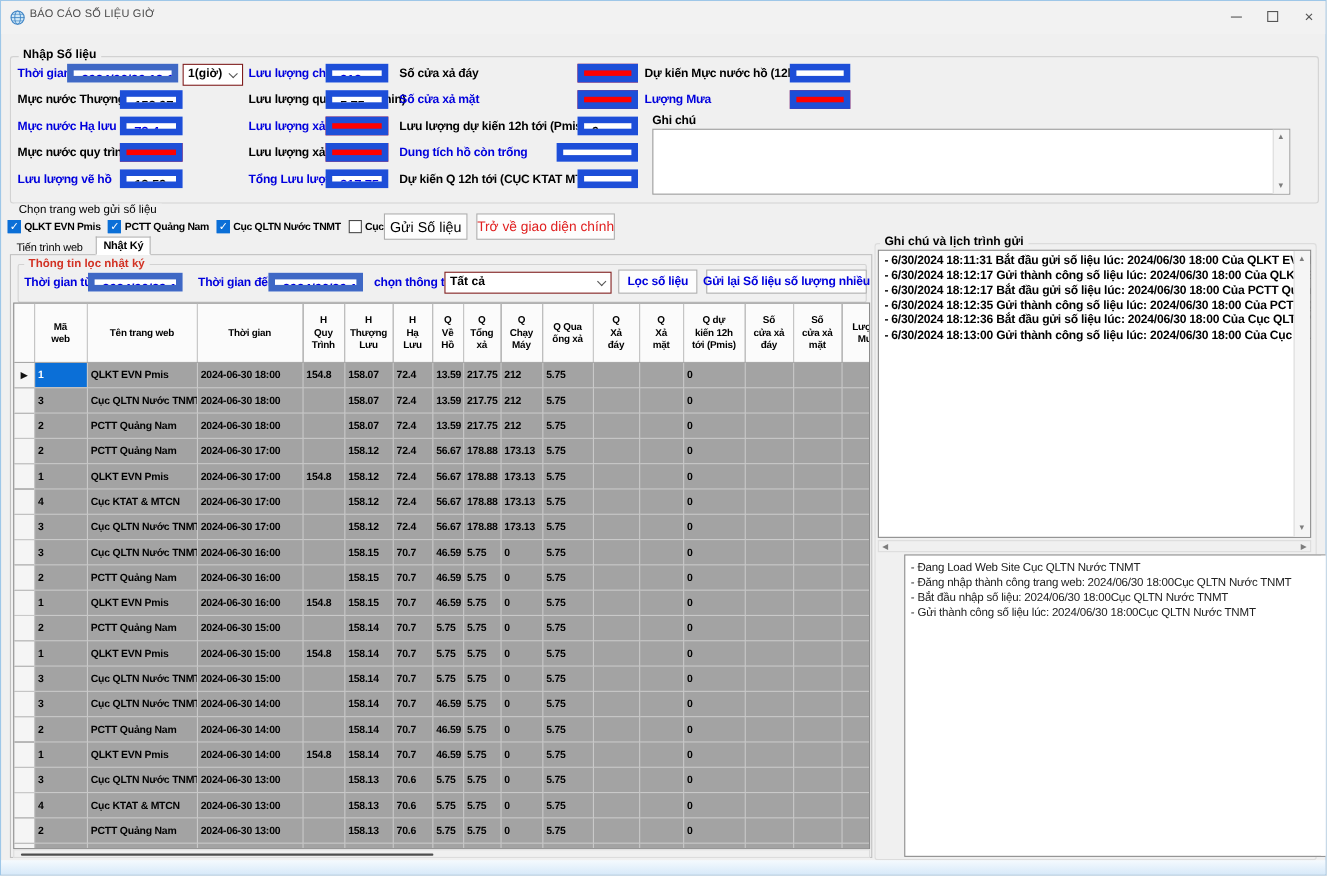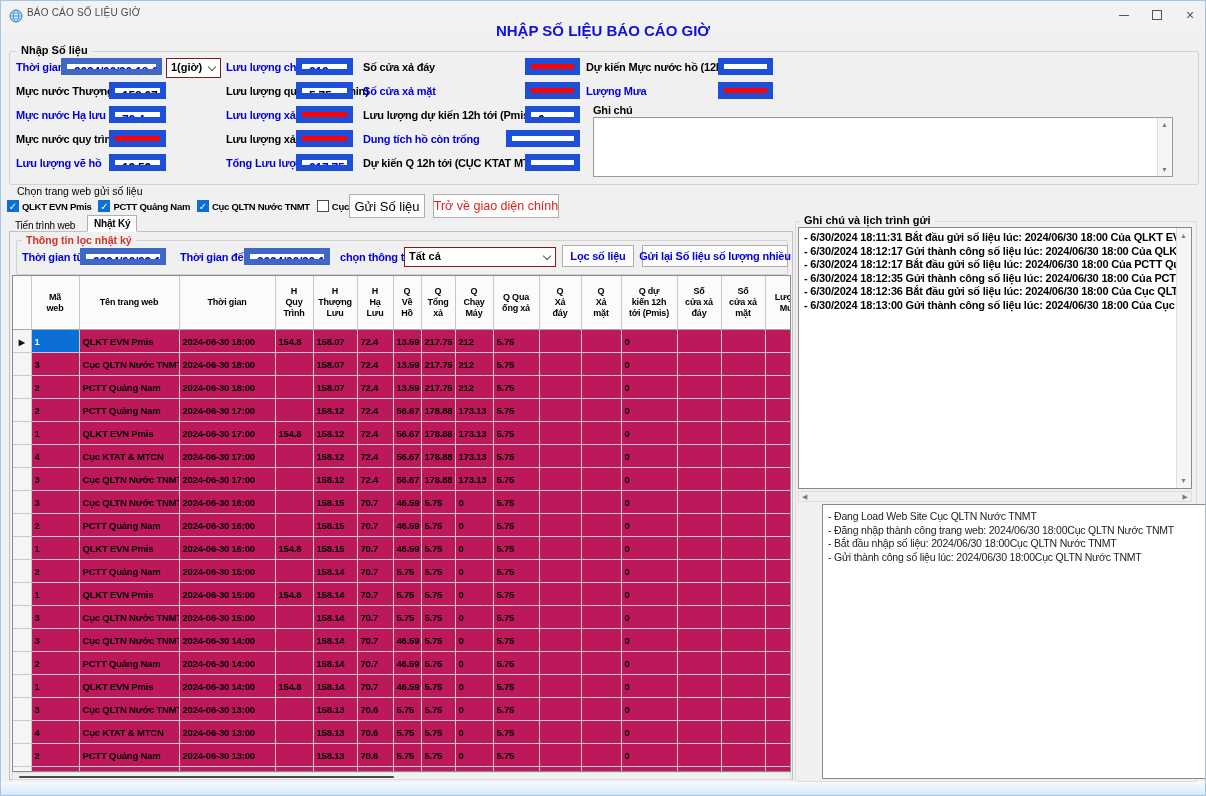--- a/index.html
+++ b/index.html
@@ -41,21 +41,21 @@
   .cb{width:12px;height:12px;box-sizing:border-box;border:1px solid #4a4a4a;background:#fff;font-size:10px;line-height:11px;color:#fff;text-align:center;}
   .cb.on{background:#0b6fd7;border-color:#0b6fd7;}
   .cblbl{font-weight:bold;font-size:9.5px;letter-spacing:-.3px;white-space:nowrap;}
   
   .tab{position:absolute;font-size:10px;letter-spacing:-.2px;padding:2px 6px;}
   .tab.active{background:#fff;border:1px solid #b0b0b0;border-bottom:1px solid #fff;font-weight:bold;z-index:3;}
   
   .panel{position:absolute;left:8px;top:230px;width:784px;height:549px;background:#f0f0f0;border:1px solid #c0c0c0;box-sizing:border-box;}
   
   .gridwrap{position:absolute;left:2px;top:43px;width:779px;height:497px;overflow:hidden;border:1px solid #8c8c8c;box-sizing:border-box;background:#fff;}
-  table.grid{border-collapse:collapse;table-layout:fixed;width:800px;background:#be185d;}
+  table.grid{border-collapse:collapse;table-layout:fixed;width:800px;background:#a3a3a3;}
   table.grid td,table.grid th{border-right:1px solid #c9c9c9;border-bottom:1px solid #c9c9c9;font-size:9.5px;font-weight:bold;letter-spacing:-.2px;padding:0 3px;overflow:hidden;white-space:nowrap;}
   table.grid th{height:53px;text-align:center;vertical-align:middle;background:#fbfbfb;white-space:pre-line;line-height:1.2;font-size:9px;border-bottom:1px solid #a8a8a8;}
   table.grid td{height:22px;vertical-align:middle;}
   td.rowhead,th.rowhead{background:#f5f5f5;text-align:center;padding:0;}
   td.selcell{background:#0b6fd7;color:#fff;}
   .selarrow{font-size:8px;color:#111;}
   
   .hscroll{position:absolute;background:#f0f0f0;border:1px solid #dcdcdc;box-sizing:border-box;}
   .hthumb{position:absolute;top:3px;height:2px;background:#4d4d4d;border-radius:2px;}
   
@@ -83,21 +83,20 @@
         <span class="min-glyph"></span>
       </div>
     <div class="wbtn" style="left:1143px">
         <span class="max-glyph"></span>
       </div>
     <div class="wbtn" style="left:1176px">
         <span class="close-glyph">×</span>
       </div>
   </div>
 
-  <div class="heading">NHẬP SỐ LIỆU BÁO CÁO GIỜ</div>
 
   <div class="gbox" style="left:8px;top:50px;width:1188px;height:132px;"></div>
   <div class="gbox-label" style="left:16px;top:43px;">Nhập Số liệu</div>
 
   <div class="lbl blue" style="left:15px;top:60px;">Thời gian</div>
   <div class="tbx dateb bluetext" style="left:60px;top:57px;width:101px;">2024/06/30 18:00</div>
   <div class="combo" style="left:165px;top:57px;width:55px;"><span>1(giờ)</span><span class="chev"></span></div>
 
   <div class="lbl blk" style="left:15px;top:84px;">Mực nước Thượng lưu</div>
   <div class="tbx" style="left:108px;top:81px;width:57px;">158.07</div>

